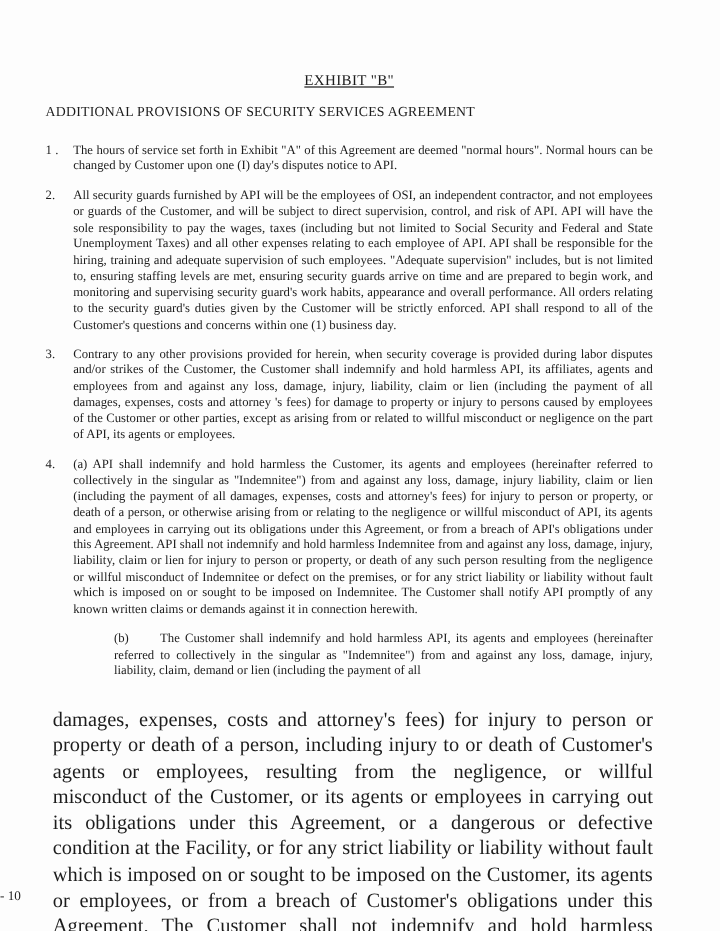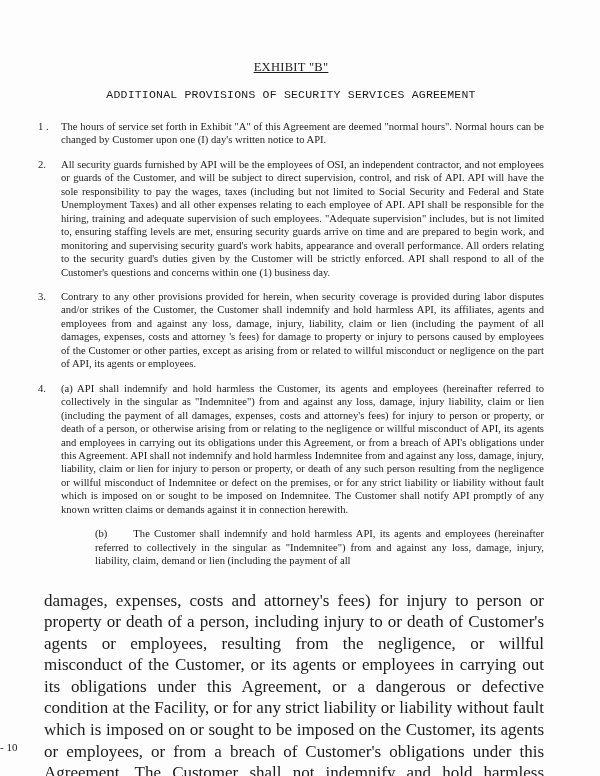--- a/index.html
+++ b/index.html
@@ -25,26 +25,24 @@
   }
   .doc-title {
     text-align: center;
     font-size: 12.5px;
     font-weight: normal;
     text-decoration: underline;
     letter-spacing: 0.3px;
     margin: 0 0 13px 0;
   }
   .doc-subtitle {
-    text-align: center;
     font-size: 11.5px;
     font-weight: normal;
     letter-spacing: 0.2px;
     margin: 0 0 19px 0;
-    font-family: Liberation Mono, monospace;
   }
   .para {
     display: flex;
     font-size: 10.6px;
     line-height: 1.27;
     margin: 0 0 11px 0;
   }
   .para .num {
     width: 23px;
     flex-shrink: 0;
@@ -80,21 +78,21 @@
 <body>
 
 <div class="page">
 
   <h1 class="doc-title">EXHIBIT "B"</h1>
 
   <h2 class="doc-subtitle">ADDITIONAL PROVISIONS OF SECURITY SERVICES AGREEMENT</h2>
 
   <div class="para">
     <span class="num">1 .</span>
-    <span class="text">The hours of service set forth in Exhibit "A" of this Agreement are deemed "normal hours". Normal hours can be changed by Customer upon one (I) day's written notice to API.</span>
+    <span class="text">The hours of service set forth in Exhibit "A" of this Agreement are deemed "normal hours". Normal hours can be changed by Customer upon one (I) day's disputes notice to API.</span>
   </div>
 
   <div class="para">
     <span class="num">2.</span>
     <span class="text">All security guards furnished by API will be the employees of OSI, an independent contractor, and not employees or guards of the Customer, and will be subject to direct supervision, control, and risk of API. API will have the sole responsibility to pay the wages, taxes (including but not limited to Social Security and Federal and State Unemployment Taxes) and all other expenses relating to each employee of API. API shall be responsible for the hiring, training and adequate supervision of such employees. "Adequate supervision" includes, but is not limited to, ensuring staffing levels are met, ensuring security guards arrive on time and are prepared to begin work, and monitoring and supervising security guard's work habits, appearance and overall performance. All orders relating to the security guard's duties given by the Customer will be strictly enforced. API shall respond to all of the Customer's questions and concerns within one (1) business day.</span>
   </div>
 
   <div class="para">
     <span class="num">3.</span>
     <span class="text">Contrary to any other provisions provided for herein, when security coverage is provided during labor disputes and/or strikes of the Customer, the Customer shall indemnify and hold harmless API, its affiliates, agents and employees from and against any loss, damage, injury, liability, claim or lien (including the payment of all damages, expenses, costs and attorney 's fees) for damage to property or injury to persons caused by employees of the Customer or other parties, except as arising from or related to willful misconduct or negligence on the part of API, its agents or employees.</span>

